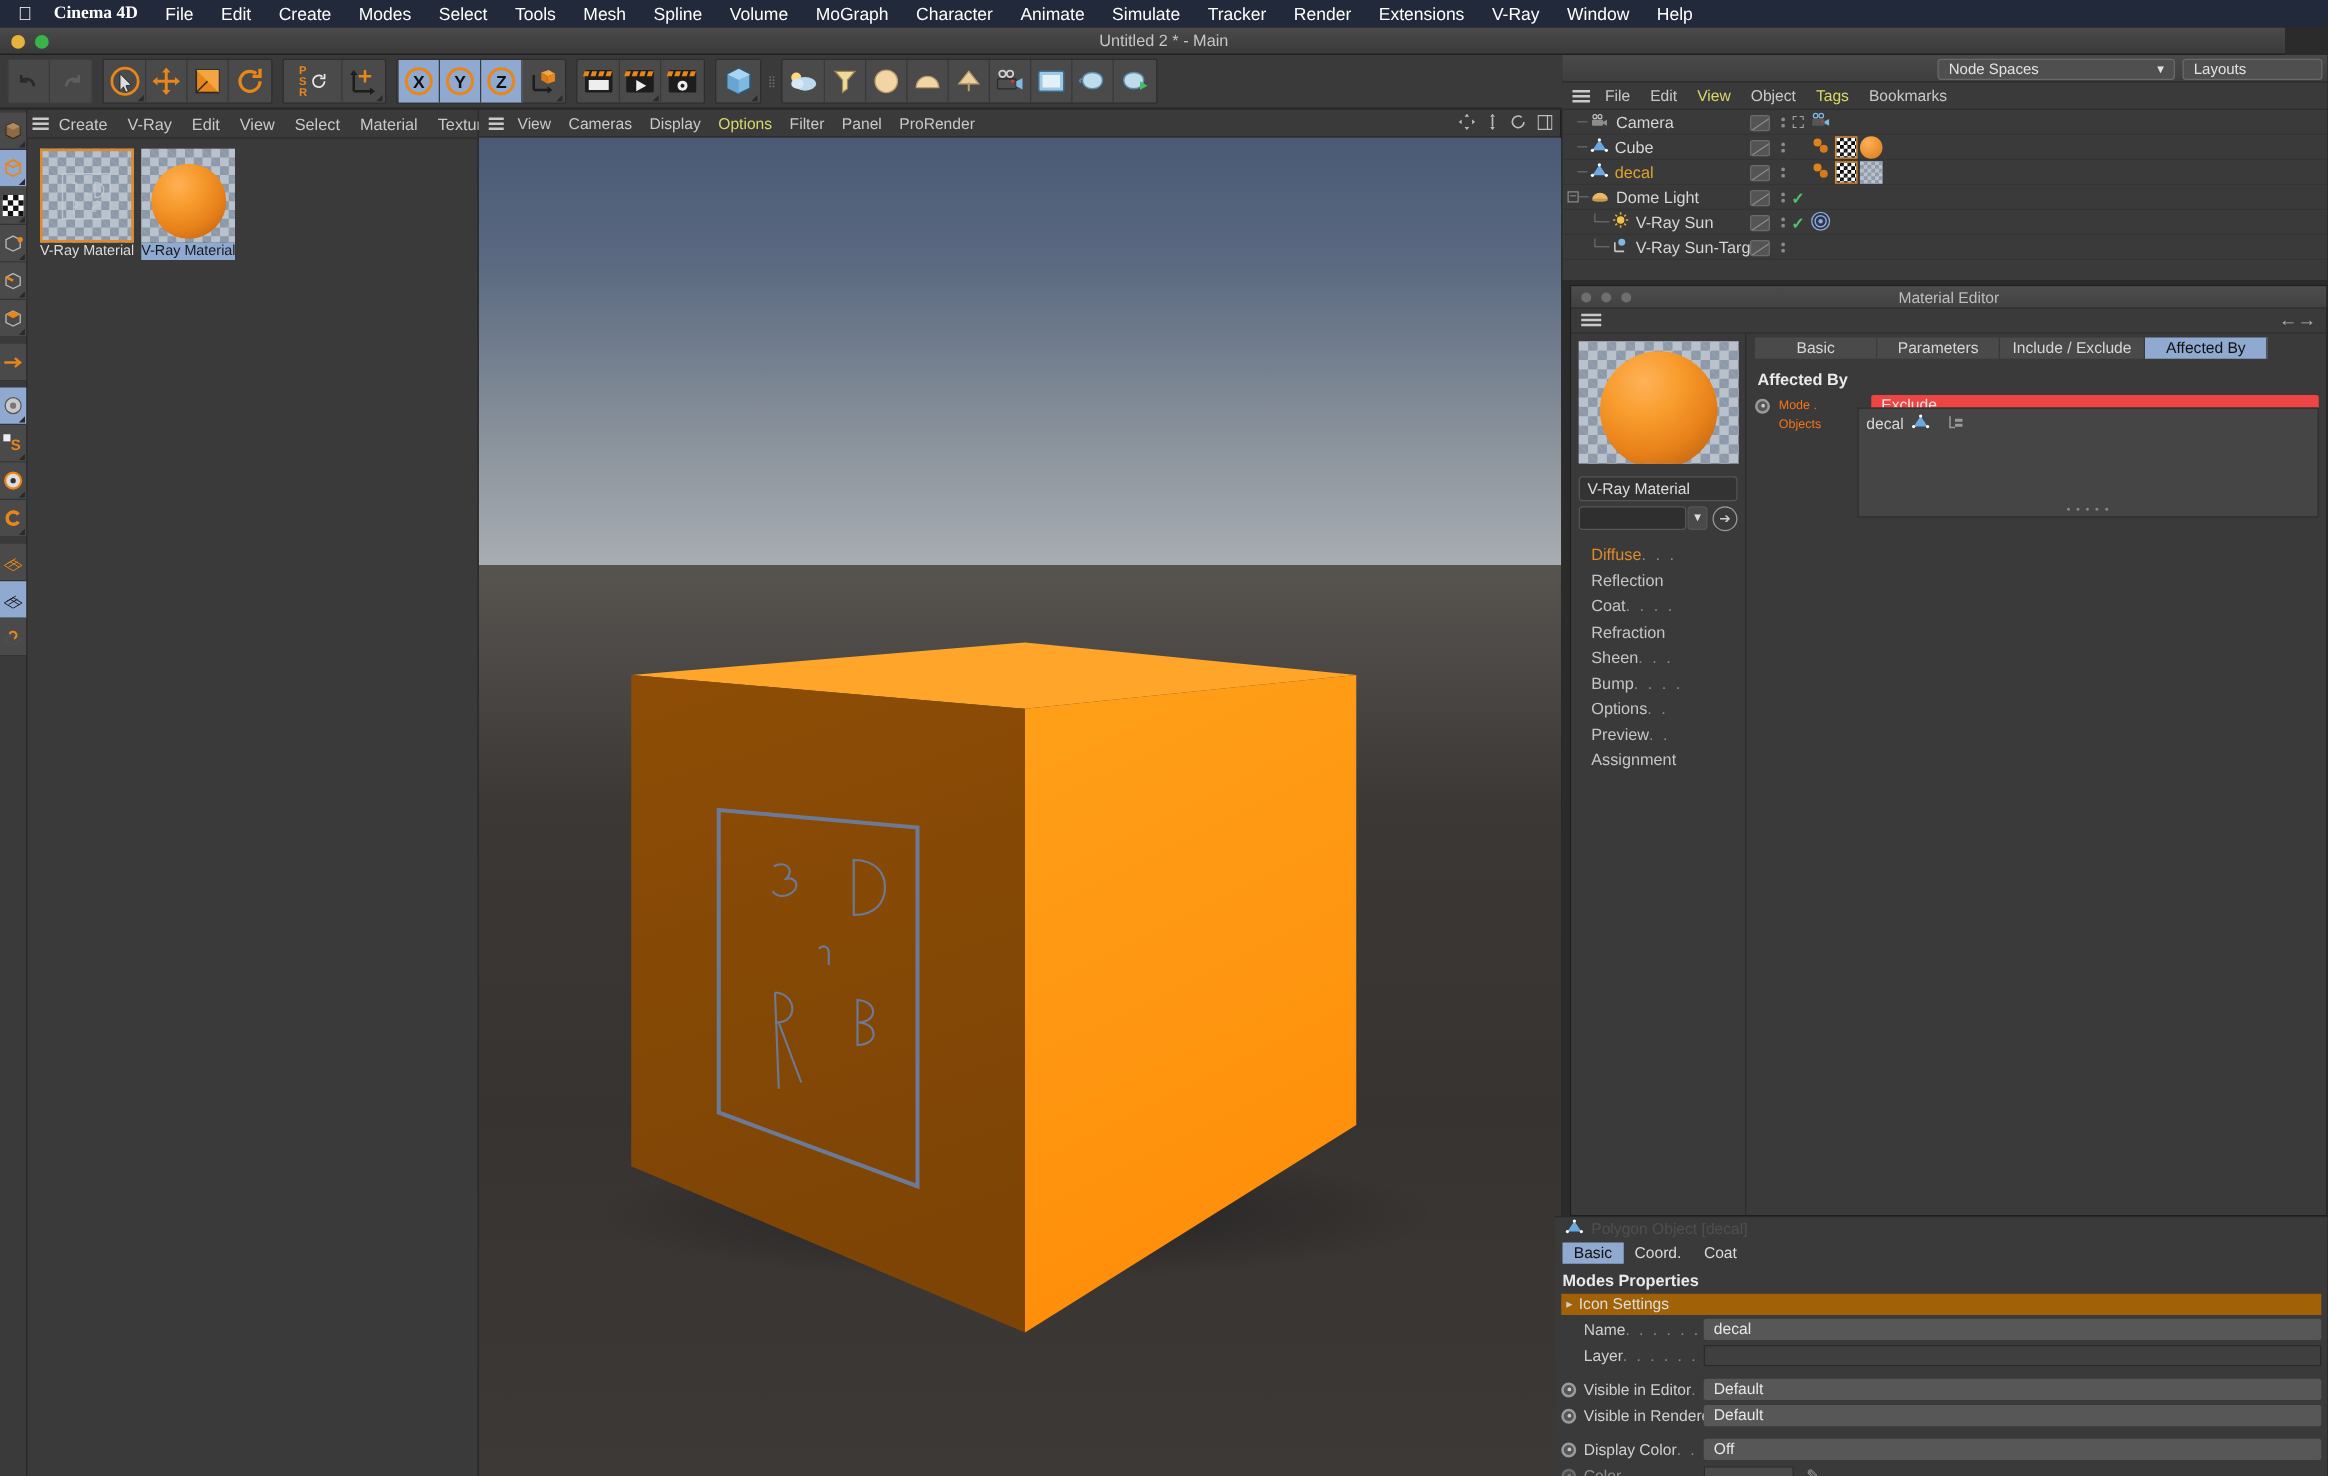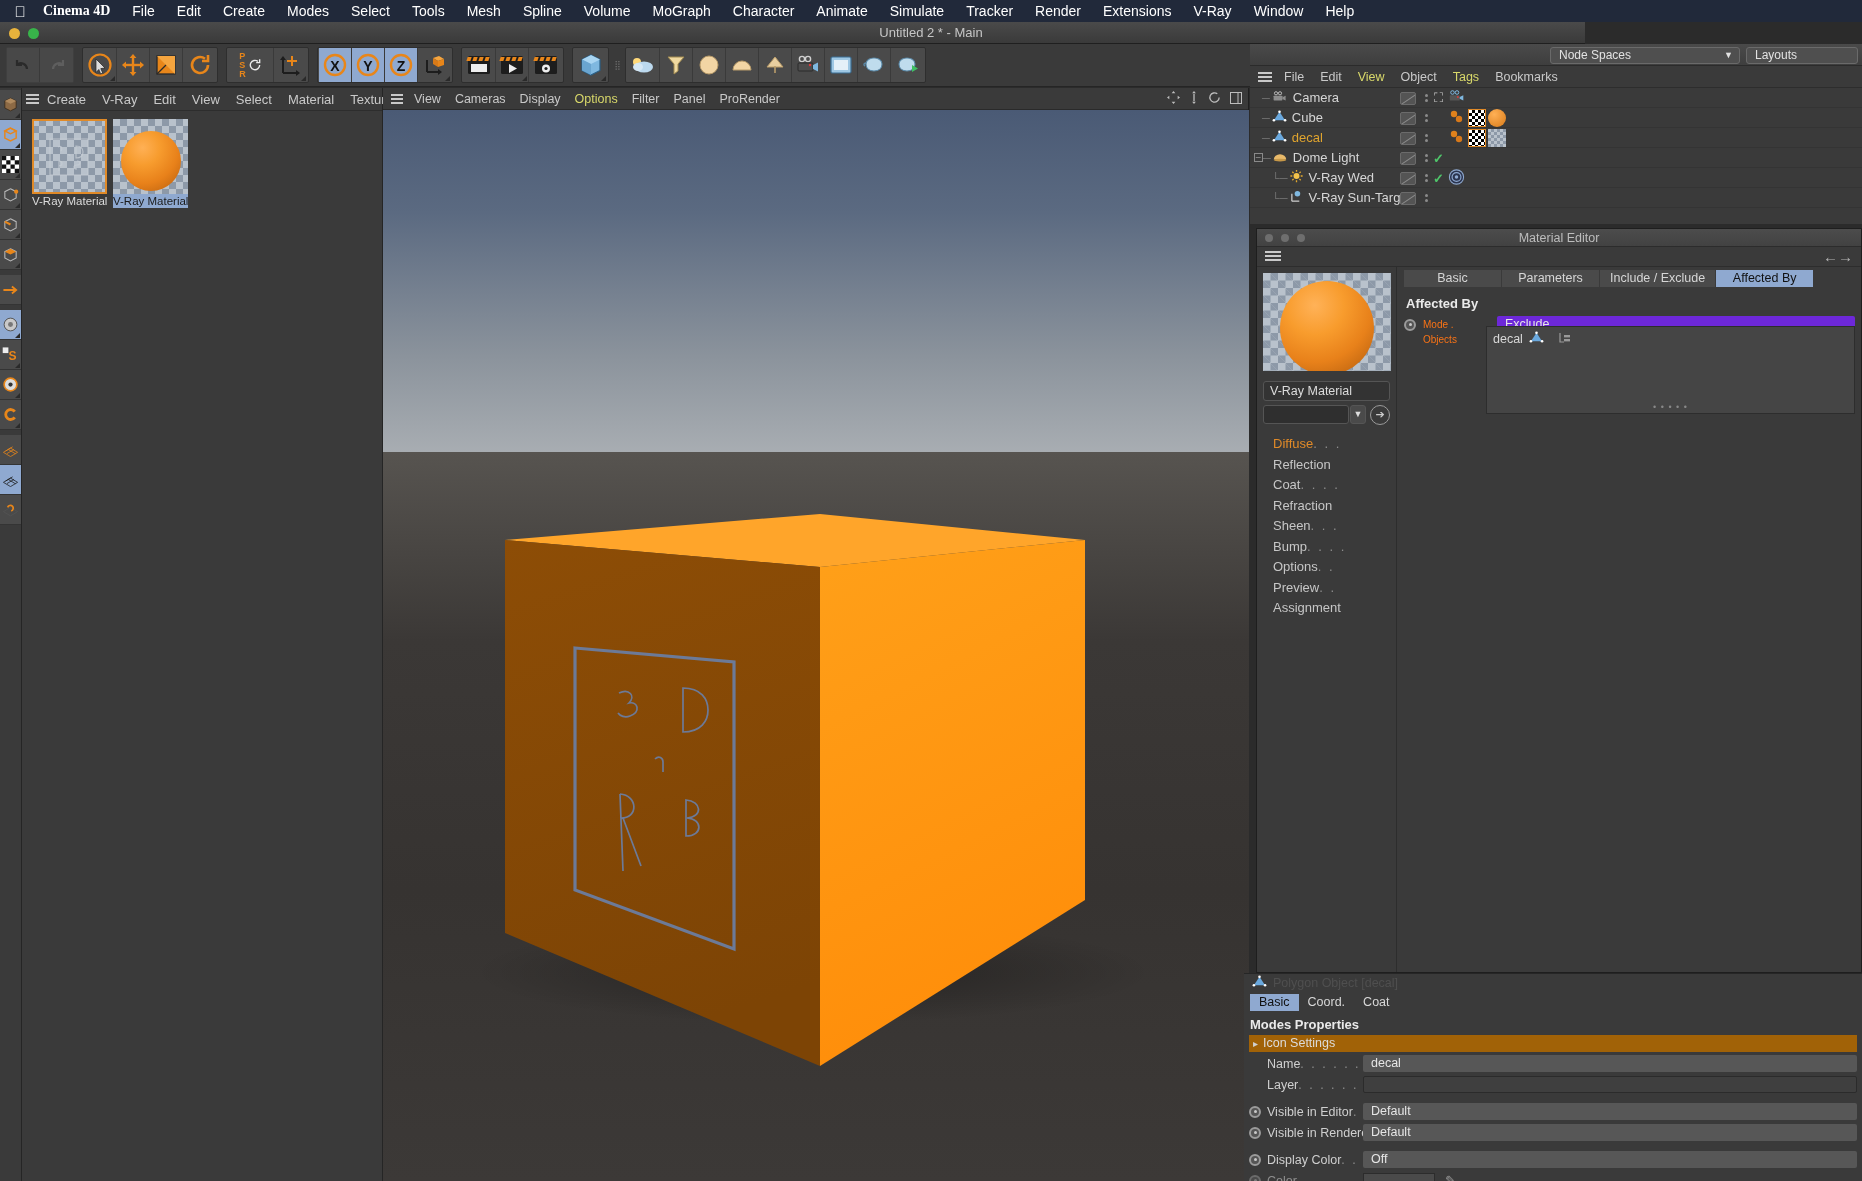--- a/index.html
+++ b/index.html
@@ -13,21 +13,21 @@
   #macbar{
     position:absolute; left:0; top:0; width:1862px; height:22px;
     background:#21293a; display:flex; align-items:center; gap:0px;
     padding-left:8px; color:#ffffff; font-size:14px; z-index:50;
   }
   #macbar .apple{ width:24px; text-align:center; font-size:15px; }
   #macbar .mi{ padding:0 11px; white-space:nowrap; line-height:22px; }
   #macbar .mi.bold{ font-weight:bold;font-family:Liberation Serif, serif; }
   
   #titlebar{
-    position:absolute; left:0; top:22px; width:1585px; height:22px;
+    position:absolute; left:0; top:22px; width:1828px; height:22px;
     background:linear-gradient(#4a4a4a,#3a3a3a);
     border-bottom:1px solid #1f1f1f; z-index:49;
   }
   #titlebar .title{
     position:absolute; left:0; top:0; width:1862px; text-align:center;
     line-height:22px; font-size:13px; color:#c6c6c6;
   }
   .lights{ position:absolute; left:9px; top:6px; display:flex; gap:8px; }
   .lights i{ width:11px; height:11px; border-radius:50%; display:block; }
   
@@ -196,21 +196,21 @@
   .mtab{ height:17px; min-width:98px; padding:0 10px; font-size:12.5px; line-height:17px;
      text-align:center; color:#d6d6d6; background:#4a4a4a; border-right:1px solid #3a3a3a; }
   .mtab.active{ background:#8fa9d0; color:#111; }
   #affhdr{ font-size:13px; font-weight:bold; color:#eaeaea; margin:9px 0 4px 8px; }
   .mrow{ display:flex; align-items:center; height:19px; margin-left:6px; }
   .radio{ width:12px; height:12px; border-radius:50%; border:2px solid #9b9b9b;
      background:#555; margin-right:7px; position:relative; }
   .radio:after{ content:""; position:absolute; left:2.5px; top:2.5px; width:3px; height:3px;
      border-radius:50%; background:#c9c9c9; }
   .mlabel{ font-size:10px; color:#f97316; width:74px; }
-  .mfield{ flex:1; height:17px; background:#6d28d9; border-radius:2px;
+  .mfield{ flex:1; height:17px; background:#ef4444; border-radius:2px;
      font-size:12.5px; color:#e6e6e6; line-height:16px; padding-left:8px; margin-right:6px; }
   #objbox{ margin:0 6px 0 88px; height:88px; background:#454545; border:1px solid #2d2d2d;
      position:relative; }
   #objbox .item{ display:flex; align-items:center; gap:6px; padding:4px 0 0 6px; font-size:12.5px; color:#d8d8d8;}
   #objbox .grip{ position:absolute; left:50%; bottom:1px; transform:translateX(-50%);
      color:#888; font-size:9px; letter-spacing:1px; }
   
   #attrmgr{
     position:absolute; left:1244px; top:973px; width:618px; height:208px;
     background:#3a3a3a; border-top:1px solid #262626;
@@ -849,21 +849,21 @@
     <span style="width:22px"></span>
     <span style="color:#777;font-size:11px">└─</span>
     <span style="margin:0 5px 0 1px">
       <svg width="15" height="14" viewBox="0 0 16 16">
           <circle cx="8" cy="8" r="3.4" fill="#f3c24a"></circle>
           <g stroke="#e2a92e" stroke-width="1.5">
             <path d="M8 1v2.2M8 12.8V15M1 8h2.2M12.8 8H15M3.2 3.2l1.5 1.5M11.3 11.3l1.5 1.5M12.8 3.2l-1.5 1.5M4.7 11.3l-1.5 1.5"></path>
           </g>
         </svg>
     </span>
-    <span class="objname">V-Ray Wed</span>
+    <span class="objname">V-Ray Sun</span>
     <div class="objcols">
       <div class="cbox"></div>
       <div class="vdots">
           <i></i>
           <i></i>
         </div>
       <span class="chk">✓</span>
     </div>
     <div class="tagicons">
       <div class="tagi">

